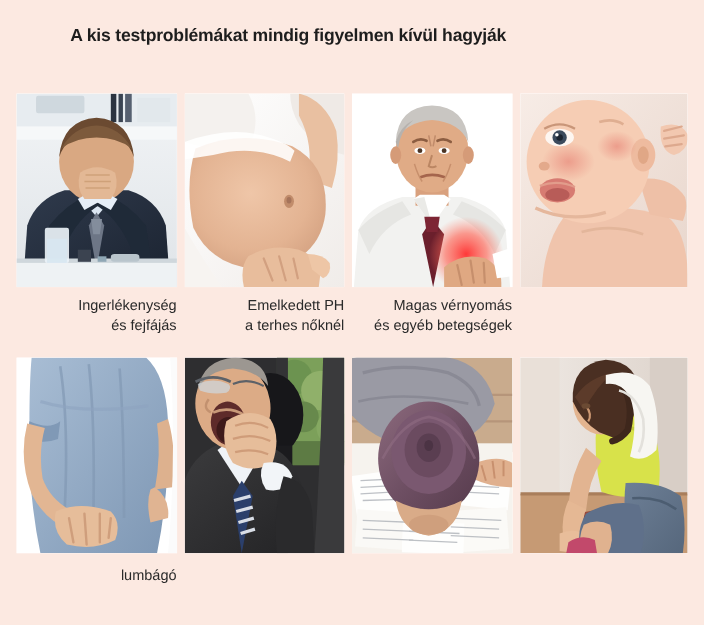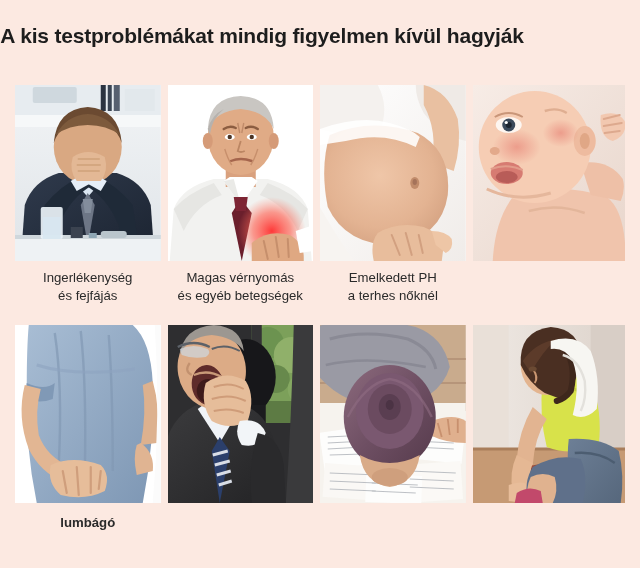--- a/index.html
+++ b/index.html
@@ -7,45 +7,45 @@
     width:640px;height:568px;overflow:hidden;
     background:#fce9e1;
     font-family:"Liberation Sans", sans-serif;
     -webkit-font-smoothing:antialiased;
   }
   #page{position:relative;width:640px;height:568px;background:#fce9e1;}
 
   #title{
     position:absolute;left:0;top:24px;width:524px;
     text-align:center;
-    font-size:21px;font-weight:bold;color:#1d1d1d;
+    font-size:16px;font-weight:bold;color:#1d1d1d;
     letter-spacing:-0.2px;
     font-family:"Liberation Sans", sans-serif;
   }
 
   .grid{position:absolute;left:15px;top:85px;width:610px;}
   .row{display:flex;gap:7px;width:610px;}
   .cell{width:146px;}
   .cell.wide{width:153px;}
 
   .photo{
     width:100%;height:176px;overflow:hidden;position:relative;
     background:#ffffff;
   }
   .row2 .photo{height:178px;}
   .photo svg{display:block;width:100%;height:100%;}
 
   .caption{
-    text-align:center;
+    text-align:right;
     font-size:13.2px;line-height:17.5px;color:#2a2a2a;
     padding-top:8px;
     font-family:"Liberation Sans", sans-serif;
     white-space:pre-line;
   }
-  .row2-wrap{position:absolute;left:15px;top:325px;width:610px;font-weight:bold;}
+  .row2-wrap{position:absolute;left:15px;top:325px;width:610px;}
   .row2 .caption{padding-top:11px;}
 </style>
 </head>
 <body>
 
 <div id="page">
 
   <div id="title">A kis testproblémákat mindig figyelmen kívül hagyják</div>
 
   <div class="grid row1-wrap">
@@ -105,76 +105,20 @@
           </svg>
         </div>
         <div class="caption">Ingerlékenység
 és fejfájás</div>
       </div>
 
       <div class="cell">
         <div class="photo">
           <svg viewBox="0 0 146 176" preserveAspectRatio="xMidYMid slice">
             <defs>
-              <radialGradient id="g3pain" cx="0.5" cy="0.5" r="0.5">
-                <stop offset="0" stop-color="#ff2f2f" stop-opacity="0.95"></stop>
-                <stop offset="0.55" stop-color="#ff5a4a" stop-opacity="0.6"></stop>
-                <stop offset="1" stop-color="#ff7a66" stop-opacity="0"></stop>
-              </radialGradient>
-            </defs>
-            <rect x="0" y="0" width="146" height="176" fill="#ffffff"></rect>
-
-            <path d="M2 176 L6 124 Q14 102 46 94 L100 94 Q132 102 140 124 L144 176 Z" fill="#f2f2f0"></path>
-            <path d="M6 124 Q20 108 46 98 L54 110 Q28 120 16 146 Z" fill="#e6e6e3"></path>
-            <path d="M140 124 Q126 108 100 98 L92 110 Q118 120 130 146 Z" fill="#e6e6e3"></path>
-
-            <rect x="58" y="74" width="30" height="28" fill="#d9a17e"></rect>
-
-            <ellipse cx="73" cy="52" rx="33" ry="38" fill="#e0ab86"></ellipse>
-
-            <path d="M40 44 Q42 12 73 11 Q104 12 106 44 Q98 26 73 24 Q48 26 40 44 Z" fill="#c9c6c2"></path>
-            <path d="M40 44 Q44 30 56 24 Q44 34 42 50 Z" fill="#b6b2ae"></path>
-
-            <ellipse cx="40" cy="56" rx="5" ry="8" fill="#d59b78"></ellipse>
-            <ellipse cx="106" cy="56" rx="5" ry="8" fill="#d59b78"></ellipse>
-
-            <path d="M56 44 Q62 40 68 43 M78 43 Q84 40 90 44" stroke="#8c5d41" stroke-width="2.4" fill="none" stroke-linecap="round"></path>
-            <path d="M70 38 L72 48 M76 38 L74 48" stroke="#c08b6a" stroke-width="1.4" fill="none"></path>
-
-            <ellipse cx="62" cy="52" rx="5" ry="3" fill="#ffffff"></ellipse>
-            <ellipse cx="84" cy="52" rx="5" ry="3" fill="#ffffff"></ellipse>
-            <circle cx="62" cy="52" r="2.2" fill="#4b3424"></circle>
-            <circle cx="84" cy="52" r="2.2" fill="#4b3424"></circle>
-
-            <path d="M73 56 L70 66 Q73 68 77 66" stroke="#bb8663" stroke-width="1.8" fill="none"></path>
-            <path d="M63 76 Q73 72 84 76" stroke="#a5654c" stroke-width="2.4" fill="none" stroke-linecap="round"></path>
-            <path d="M57 64 Q60 74 64 80 M90 64 Q87 74 83 80" stroke="#c78f6c" stroke-width="1.4" fill="none"></path>
-
-            <path d="M56 96 L73 120 L90 96 L84 92 L62 92 Z" fill="#ffffff"></path>
-            <path d="M56 96 L66 94 L73 120 Z" fill="#eaeae7"></path>
-
-            <path d="M73 114 L64 128 L74 176 L84 128 Z" fill="#6b1f2c"></path>
-            <path d="M66 112 L80 112 L78 126 L68 126 Z" fill="#7d2534"></path>
-
-            <circle cx="104" cy="146" r="34" fill="url(#g3pain)"></circle>
-
-            <path d="M84 158 Q100 144 122 150 Q136 158 136 172 L136 176 L84 176 Z" fill="#dfa882"></path>
-            <path d="M96 156 L100 174 M108 152 L111 172 M120 154 L121 172" stroke="#c68f6c" stroke-width="2" fill="none" stroke-linecap="round"></path>
-
-            <path d="M128 146 L146 140 L146 166 L132 168 Z" fill="#ffffff"></path>
-          </svg>
-        </div>
-        <div class="caption">Magas vérnyomás
-és egyéb betegségek</div>
-      </div>
-
-      <div class="cell">
-        <div class="photo">
-          <svg viewBox="0 0 146 176" preserveAspectRatio="xMidYMid slice">
-            <defs>
               <radialGradient id="g2belly" cx="0.45" cy="0.42" r="0.72">
                 <stop offset="0" stop-color="#efc6a8"></stop>
                   <stop offset="0.6" stop-color="#e3b392"></stop>
                   <stop offset="1" stop-color="#cf9c7c"></stop>
               </radialGradient>
               <linearGradient id="g2bg" x1="0" y1="0" x2="1" y2="1">
                 <stop offset="0" stop-color="#ffffff"></stop>
                   <stop offset="1" stop-color="#f0ece9"></stop>
               </linearGradient>
             </defs>
@@ -194,20 +138,76 @@
 
             <path d="M58 148 Q78 136 104 142 Q120 148 124 160 L122 176 L54 176 Q50 158 58 148 Z" fill="#e8bd9c"></path>
             <path d="M72 150 L80 170 M86 148 L92 170 M99 150 L103 168" stroke="#d2a080" stroke-width="2" fill="none" stroke-linecap="round"></path>
             <path d="M112 146 Q126 146 132 154 Q134 164 126 168 L116 160 Z" fill="#eec6a6"></path>
 
             <path d="M0 122 Q16 150 34 176 L0 176 Z" fill="#f7f4f1"></path>
           </svg>
         </div>
         <div class="caption">Emelkedett PH
 a terhes nőknél</div>
+      </div>
+
+      <div class="cell">
+        <div class="photo">
+          <svg viewBox="0 0 146 176" preserveAspectRatio="xMidYMid slice">
+            <defs>
+              <radialGradient id="g3pain" cx="0.5" cy="0.5" r="0.5">
+                <stop offset="0" stop-color="#ff2f2f" stop-opacity="0.95"></stop>
+                <stop offset="0.55" stop-color="#ff5a4a" stop-opacity="0.6"></stop>
+                <stop offset="1" stop-color="#ff7a66" stop-opacity="0"></stop>
+              </radialGradient>
+            </defs>
+            <rect x="0" y="0" width="146" height="176" fill="#ffffff"></rect>
+
+            <path d="M2 176 L6 124 Q14 102 46 94 L100 94 Q132 102 140 124 L144 176 Z" fill="#f2f2f0"></path>
+            <path d="M6 124 Q20 108 46 98 L54 110 Q28 120 16 146 Z" fill="#e6e6e3"></path>
+            <path d="M140 124 Q126 108 100 98 L92 110 Q118 120 130 146 Z" fill="#e6e6e3"></path>
+
+            <rect x="58" y="74" width="30" height="28" fill="#d9a17e"></rect>
+
+            <ellipse cx="73" cy="52" rx="33" ry="38" fill="#e0ab86"></ellipse>
+
+            <path d="M40 44 Q42 12 73 11 Q104 12 106 44 Q98 26 73 24 Q48 26 40 44 Z" fill="#c9c6c2"></path>
+            <path d="M40 44 Q44 30 56 24 Q44 34 42 50 Z" fill="#b6b2ae"></path>
+
+            <ellipse cx="40" cy="56" rx="5" ry="8" fill="#d59b78"></ellipse>
+            <ellipse cx="106" cy="56" rx="5" ry="8" fill="#d59b78"></ellipse>
+
+            <path d="M56 44 Q62 40 68 43 M78 43 Q84 40 90 44" stroke="#8c5d41" stroke-width="2.4" fill="none" stroke-linecap="round"></path>
+            <path d="M70 38 L72 48 M76 38 L74 48" stroke="#c08b6a" stroke-width="1.4" fill="none"></path>
+
+            <ellipse cx="62" cy="52" rx="5" ry="3" fill="#ffffff"></ellipse>
+            <ellipse cx="84" cy="52" rx="5" ry="3" fill="#ffffff"></ellipse>
+            <circle cx="62" cy="52" r="2.2" fill="#4b3424"></circle>
+            <circle cx="84" cy="52" r="2.2" fill="#4b3424"></circle>
+
+            <path d="M73 56 L70 66 Q73 68 77 66" stroke="#bb8663" stroke-width="1.8" fill="none"></path>
+            <path d="M63 76 Q73 72 84 76" stroke="#a5654c" stroke-width="2.4" fill="none" stroke-linecap="round"></path>
+            <path d="M57 64 Q60 74 64 80 M90 64 Q87 74 83 80" stroke="#c78f6c" stroke-width="1.4" fill="none"></path>
+
+            <path d="M56 96 L73 120 L90 96 L84 92 L62 92 Z" fill="#ffffff"></path>
+            <path d="M56 96 L66 94 L73 120 Z" fill="#eaeae7"></path>
+
+            <path d="M73 114 L64 128 L74 176 L84 128 Z" fill="#6b1f2c"></path>
+            <path d="M66 112 L80 112 L78 126 L68 126 Z" fill="#7d2534"></path>
+
+            <circle cx="104" cy="146" r="34" fill="url(#g3pain)"></circle>
+
+            <path d="M84 158 Q100 144 122 150 Q136 158 136 172 L136 176 L84 176 Z" fill="#dfa882"></path>
+            <path d="M96 156 L100 174 M108 152 L111 172 M120 154 L121 172" stroke="#c68f6c" stroke-width="2" fill="none" stroke-linecap="round"></path>
+
+            <path d="M128 146 L146 140 L146 166 L132 168 Z" fill="#ffffff"></path>
+          </svg>
+        </div>
+        <div class="caption">Magas vérnyomás
+és egyéb betegségek</div>
       </div>
 
       <div class="cell wide">
         <div class="photo">
           <svg viewBox="0 0 153 176" preserveAspectRatio="xMidYMid slice">
             <defs>
               <linearGradient id="g4bg" x1="0" y1="0" x2="1" y2="1">
                 <stop offset="0" stop-color="#f7ece6"></stop>
                   <stop offset="1" stop-color="#e8d6cc"></stop>
               </linearGradient>

